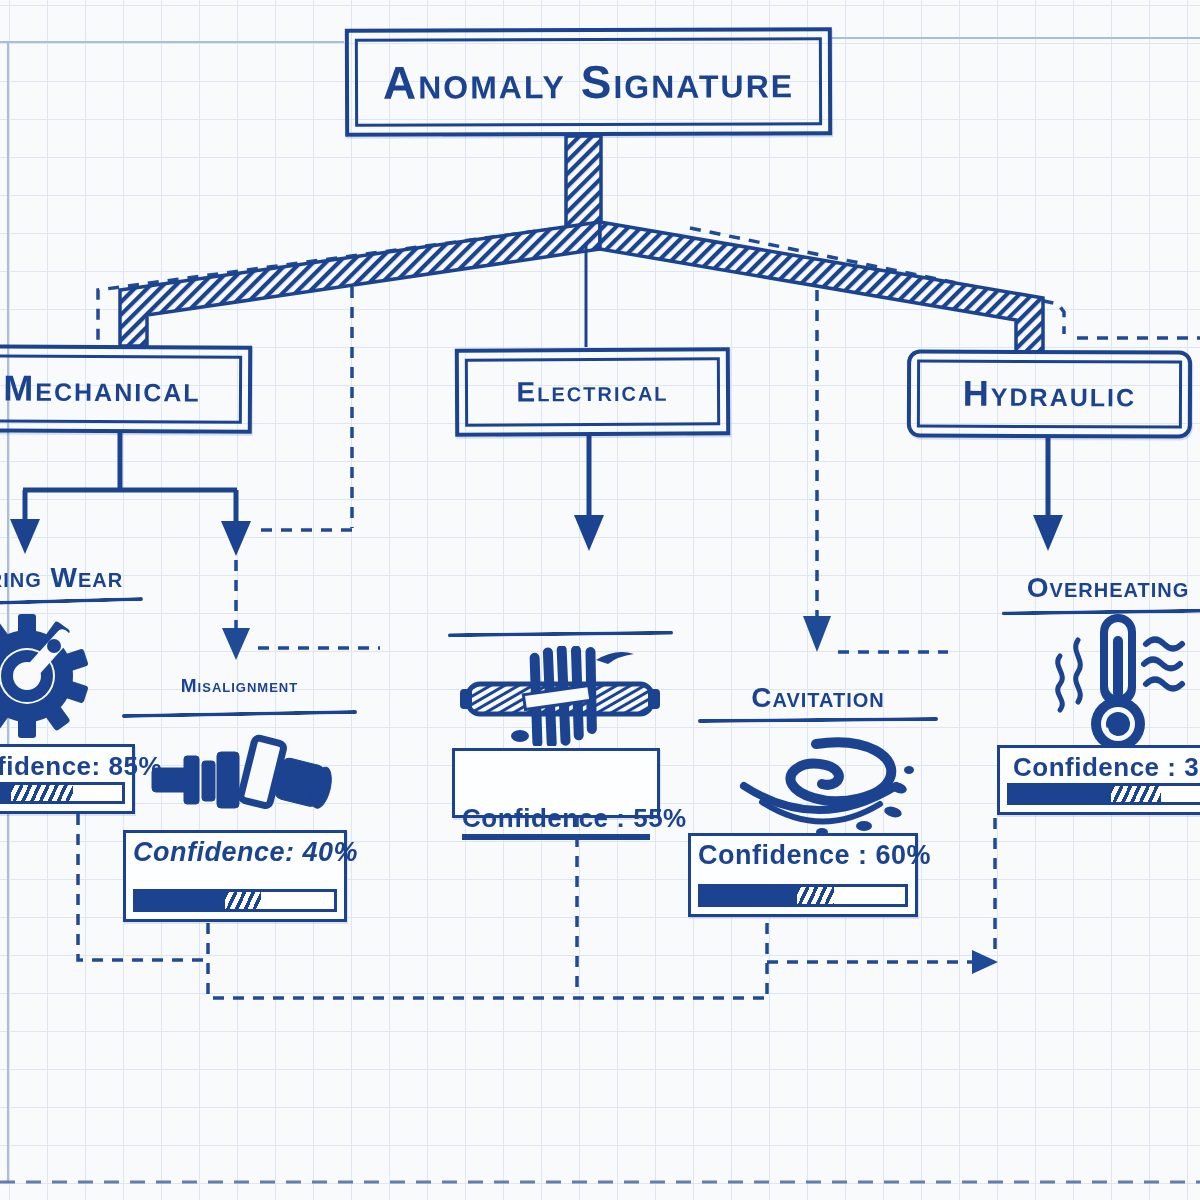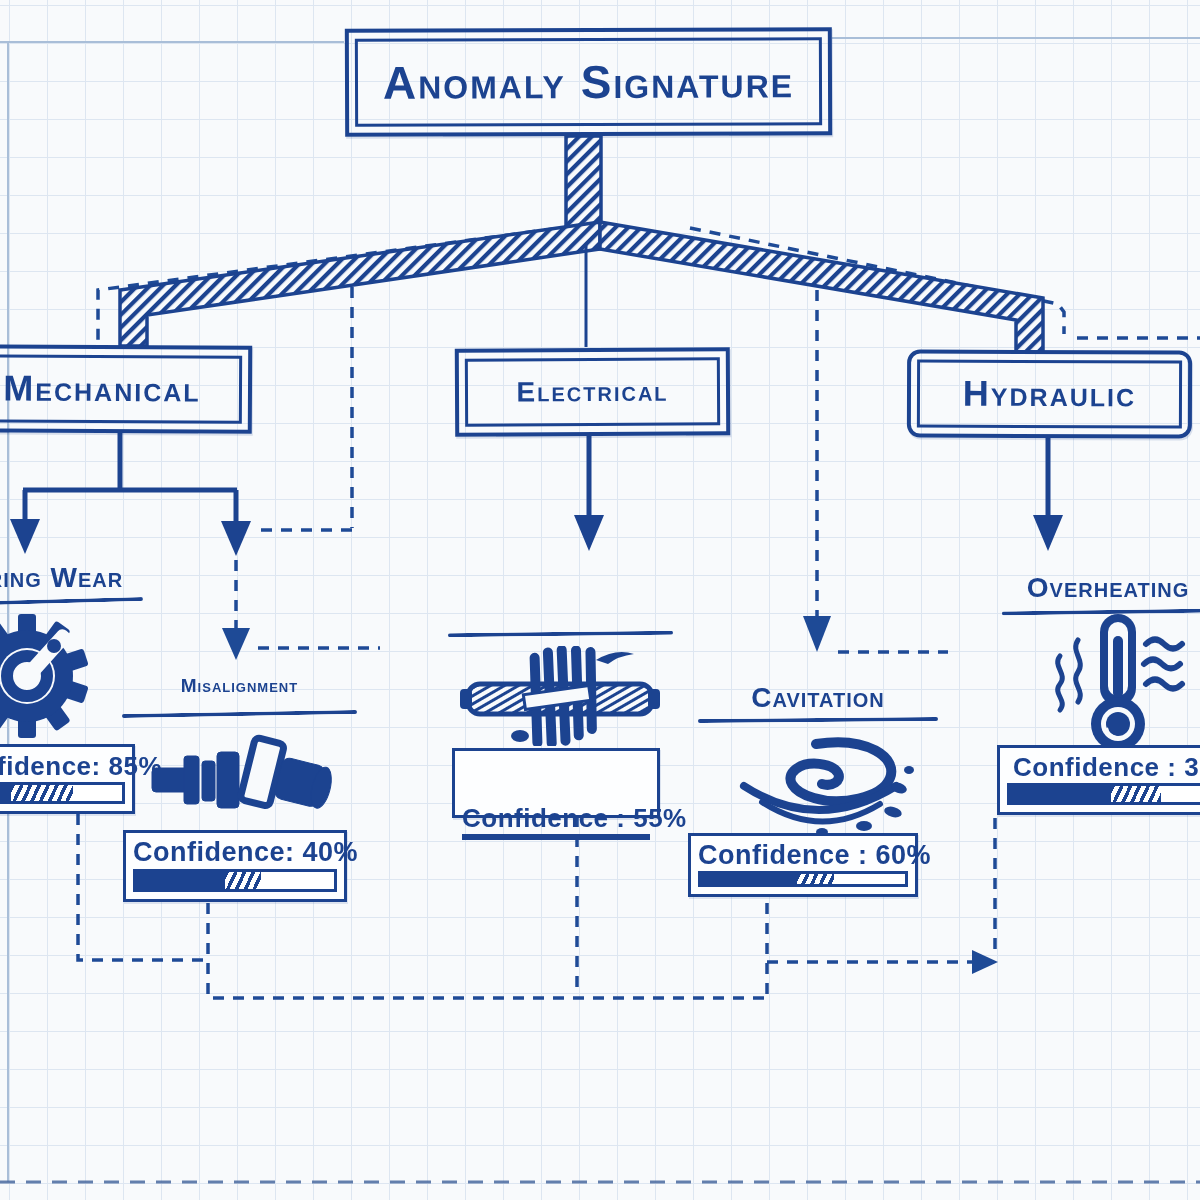--- a/index.html
+++ b/index.html
@@ -195,21 +195,21 @@
         <rect x="52" y="33" width="13" height="40" rx="3"></rect>
         <rect x="67" y="24" width="22" height="56" rx="4"></rect>
         <g transform="rotate(14 120 50)">
           <rect x="96" y="14" width="30" height="64" rx="5" fill="#f8fafc" stroke-width="7"></rect>
           <rect x="128" y="26" width="44" height="42" rx="8"></rect>
           <ellipse cx="172" cy="47" rx="9" ry="21"></ellipse>
         </g>
       </g>
     </svg>
   </div>
-  <div class="abs conf-box" style="left:123px; top:830px; width:224px; height:72px;">
+  <div class="abs conf-box" style="left:123px; top:830px; width:224px; height:92px;font-style:italic;">
     <div class="conf-text" style="font-size:27px;">
       <span>Confidence:</span>
       <span>40%</span>
     </div>
     <div class="conf-bar">
       <div class="bar-solid" style="width: 45%;"></div>
       <div class="bar-hatch" style="width: 18%;"></div>
     </div>
   </div>
 
@@ -261,21 +261,21 @@
       </g>
       <g fill="#1c4390">
         <ellipse cx="173" cy="60" rx="8" ry="5" transform="rotate(20 173 60)"></ellipse>
         <ellipse cx="167" cy="84" rx="9" ry="5" transform="rotate(15 167 84)"></ellipse>
         <ellipse cx="138" cy="98" rx="8" ry="5"></ellipse>
         <ellipse cx="96" cy="104" rx="6" ry="4"></ellipse>
         <ellipse cx="183" cy="42" rx="5" ry="4"></ellipse>
       </g>
     </svg>
   </div>
-  <div class="abs conf-box" style="left:688px; top:833px; width:230px; height:64px;">
+  <div class="abs conf-box" style="left:688px; top:833px; width:230px; height:84px;">
     <div class="conf-text" style="font-size:27px;">
       <span>Confidence :</span>
       <span>60%</span>
     </div>
     <div class="conf-bar">
       <div class="bar-solid" style="width: 47%;"></div>
       <div class="bar-hatch" style="width: 18%;"></div>
     </div>
   </div>
 

